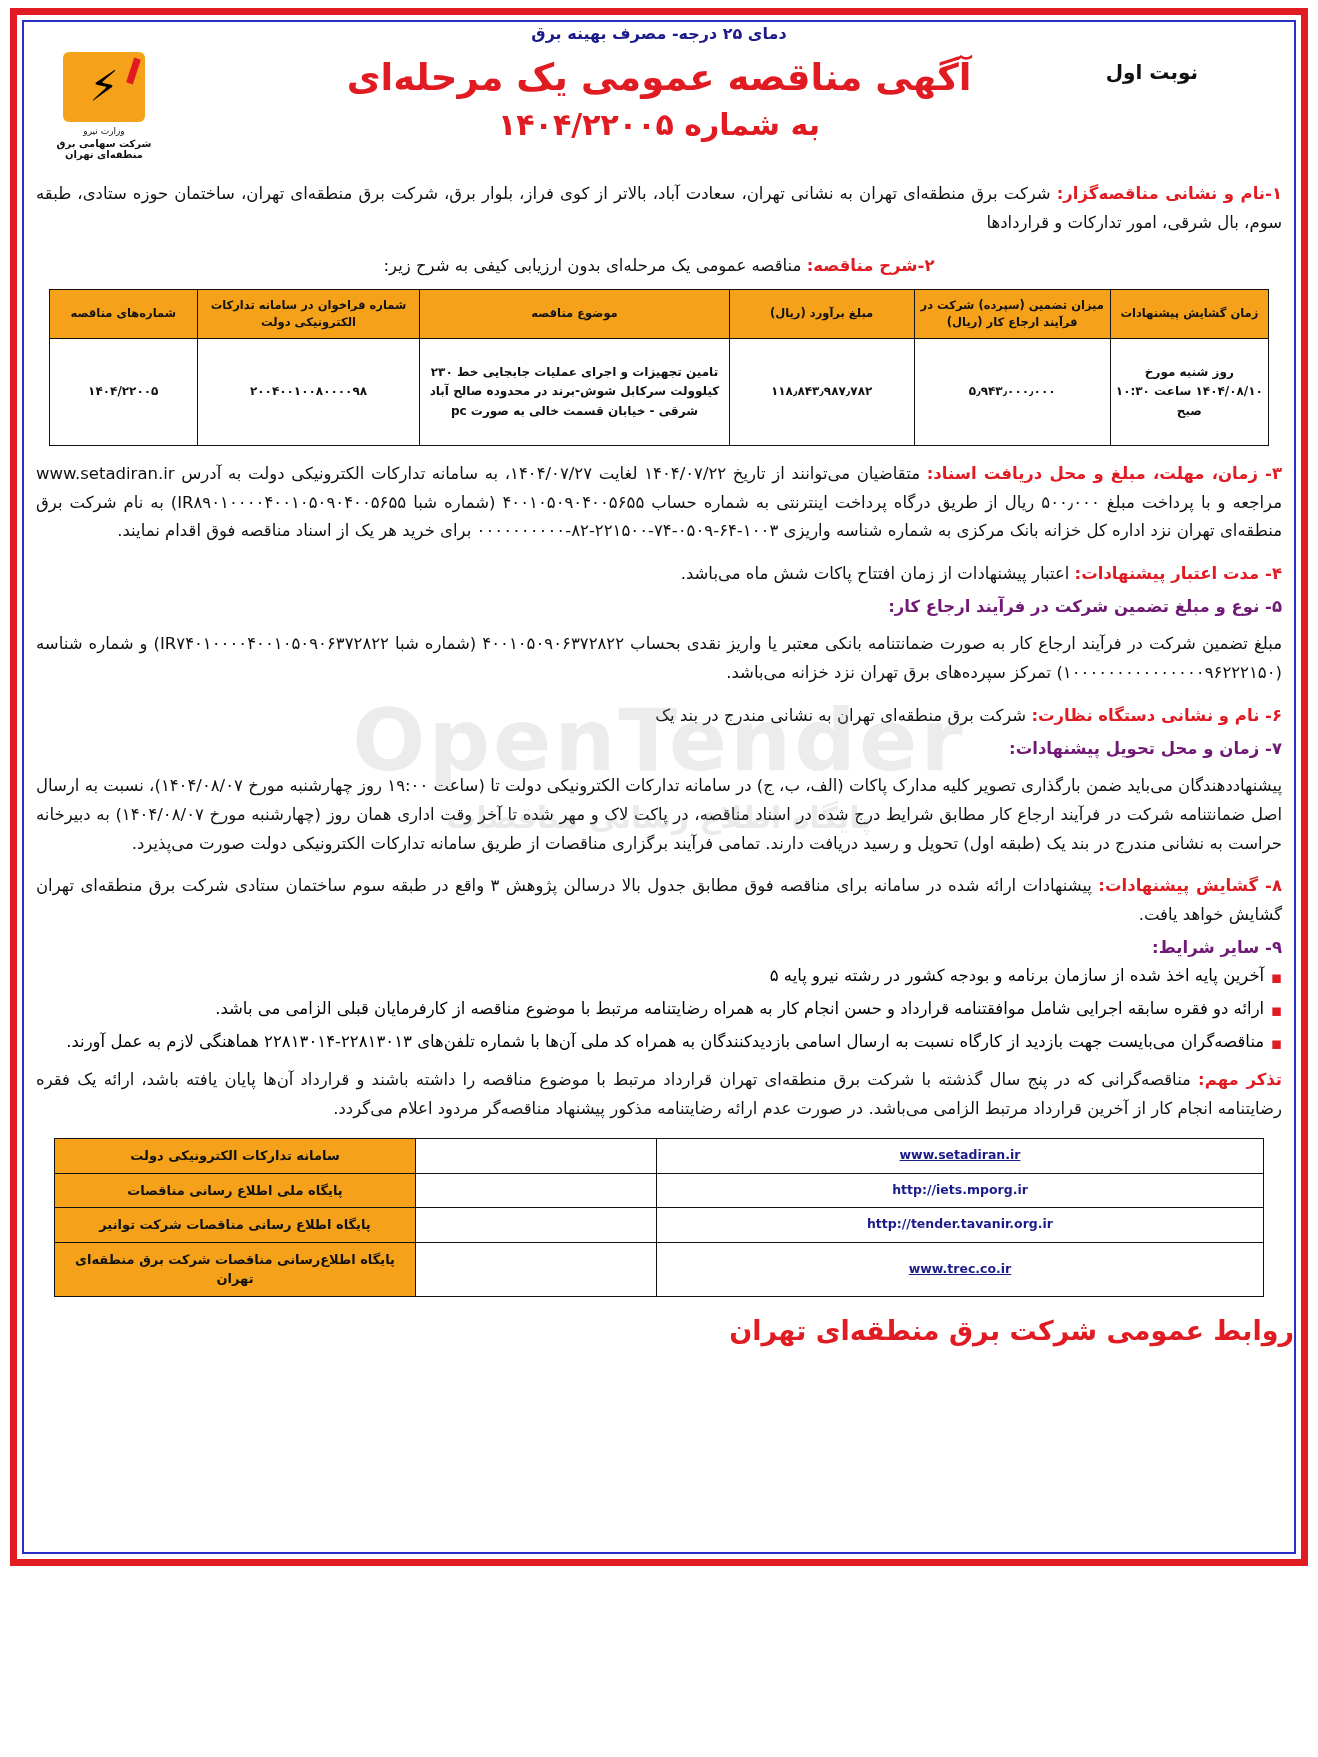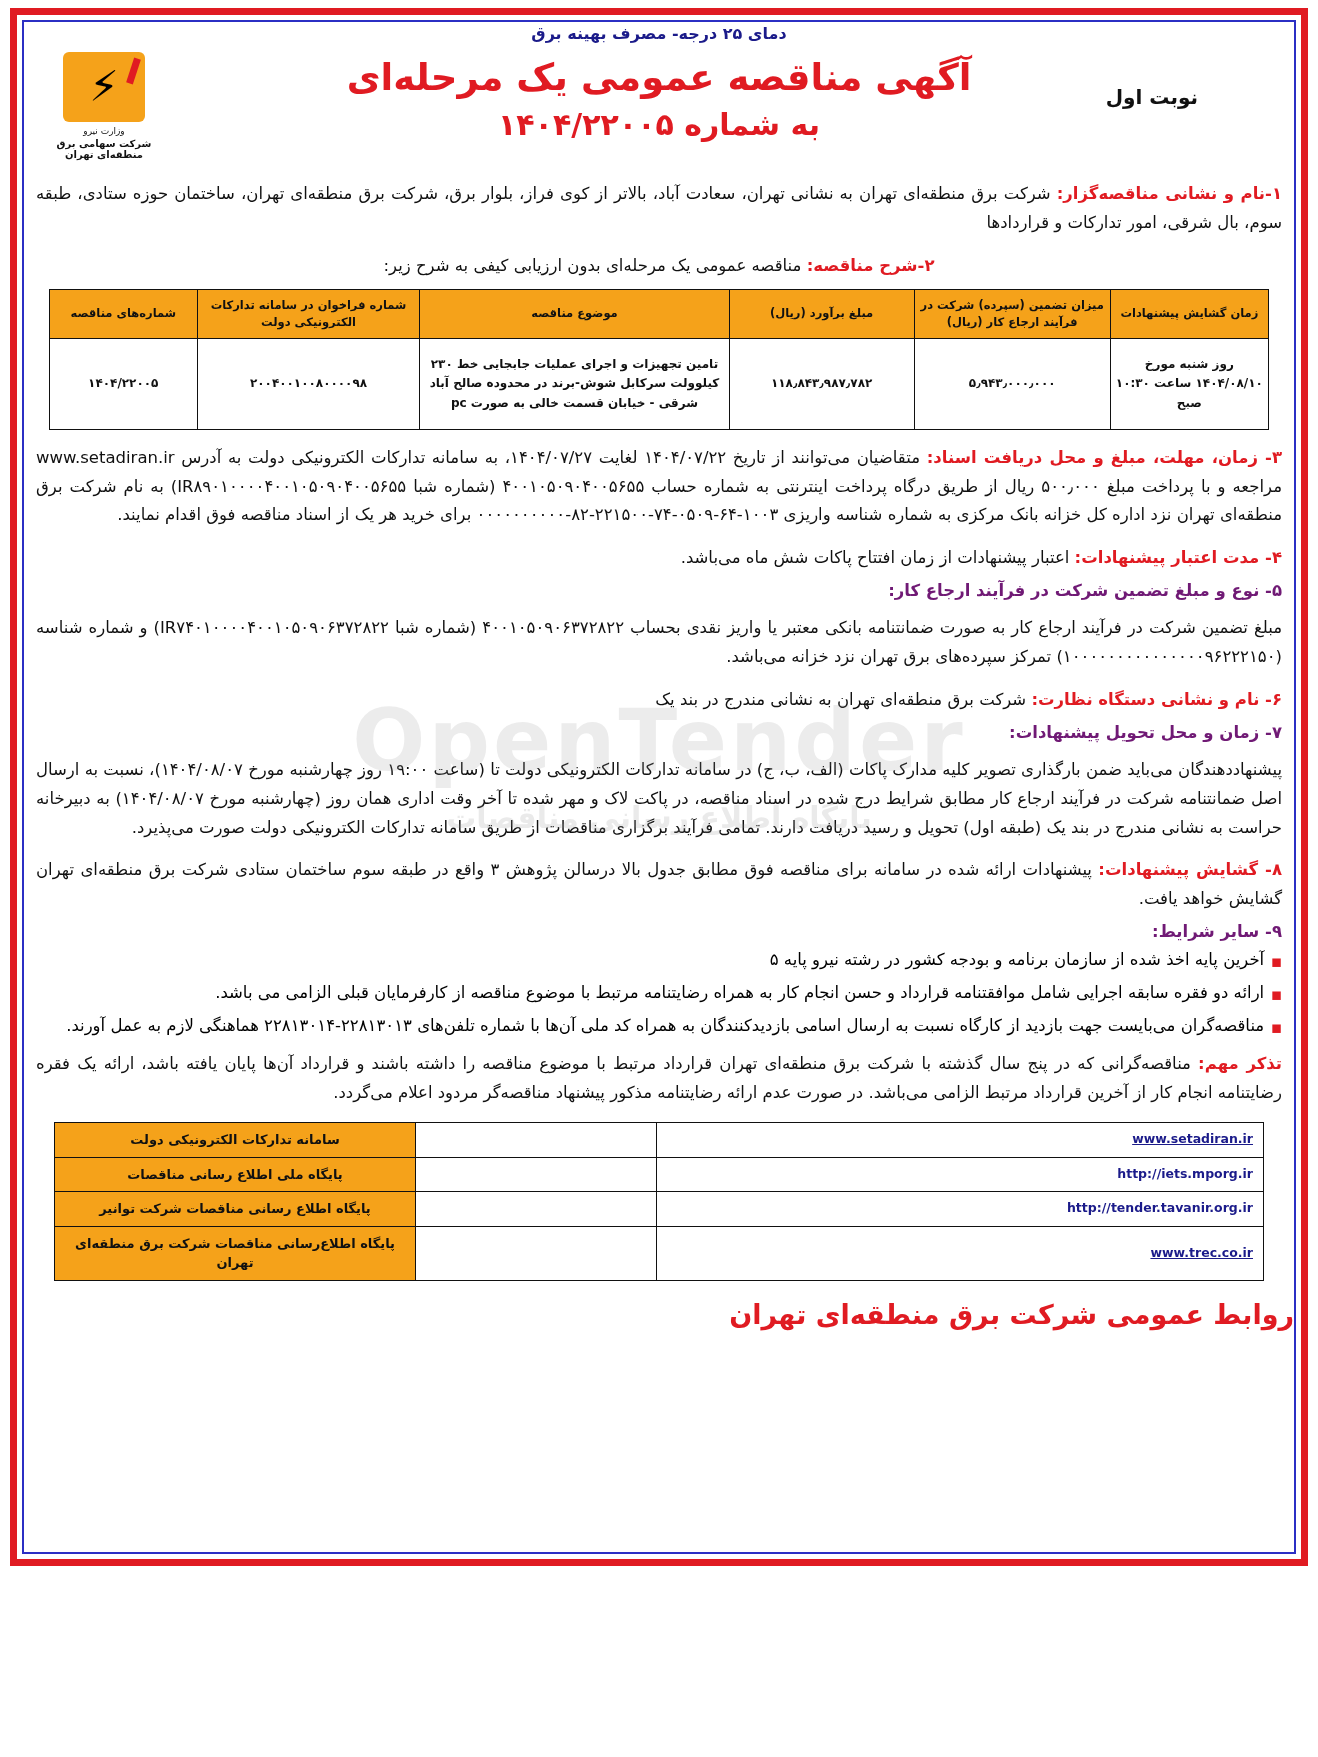--- a/index.html
+++ b/index.html
@@ -53,21 +53,20 @@
     position: relative;
     height: 120px;
   }
   .novbat {
     position: absolute;
     right: 96px;
     top: 14px;
     font-size: 20px;
     font-weight: bold;
     color: #111;
-    margin-top: 25px;
   }
   .title-block {
     position: absolute;
     left: 0; right: 0;
     top: 10px;
     text-align: center;
   }
   .title-1 {
     font-size: 37px;
     font-weight: bold;
@@ -162,21 +161,21 @@
     color: #111;
     padding: 7px 3px;
     line-height: 1.5;
   }
   table.tbl td {
     border: 1px solid #111;
     font-size: 12px;
     font-weight: bold;
     color: #111;
     text-align: center;
-    padding: 16px 4px;
+    padding: 24px 4px;
     line-height: 1.6;
     background: #fff;
   }
   td.subject {
     color: #e01b22;
     font-size: 11.5px;
     line-height: 1.7;
   }
 
   
@@ -213,21 +212,21 @@
     background: #f5a21a;
     font-weight: bold;
     color: #111;
     text-align: center;
     width: 340px;
   }
   table.links td.url {
     background: #ffffff;
     color: #1b1b8a;
     direction: ltr;
-    text-align: right;
+    text-align: center;
     font-size: 12.5px;
     font-weight: bold;
   }
   table.links td.url.link-underline { text-decoration: underline; }
   table.links td.mid { background: #ffffff; width: 220px; }
 
   .footer {
     color: #e01b22;
     font-size: 27px;
     font-weight: bold;

